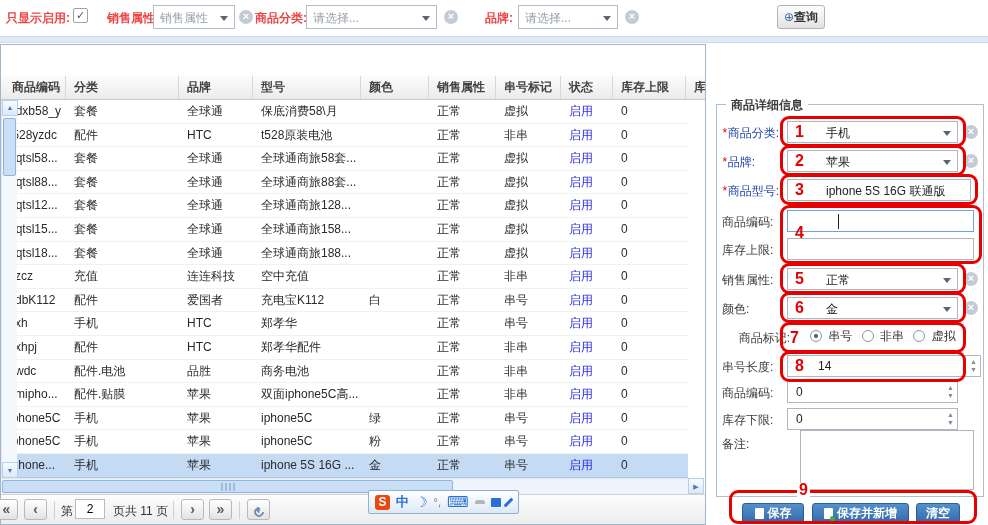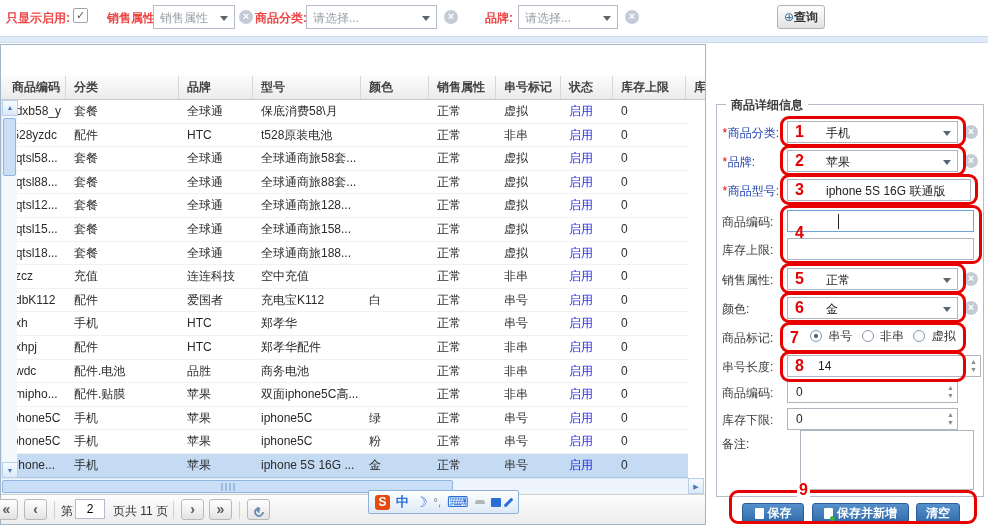--- a/index.html
+++ b/index.html
@@ -204,21 +204,21 @@
 </div>
 <span class="abs clear-ico" style="left:964px;top:272px;">×</span>
 
 <span class="abs dlabel" style="left:722px;top:301px;">颜色:</span>
 <div class="abs dfield" style="left:787px;top:297px;width:171px;">
   <span class="val" style="left:38px;">金</span>
   <span class="carrow" style="top:9px;"></span>
 </div>
 <span class="abs clear-ico" style="left:964px;top:301px;">×</span>
 
-<span class="abs dlabel" style="left:722px;top:330px;">商品标记:</span>
+<span class="abs dlabel" style="left:722px;top:330px;text-align:right;">商品标记:</span>
 <div class="abs" style="left:810px;top:328px;width:150px;height:20px;white-space:nowrap;">
   <span class="radio on"></span>
   <span style="margin:0 6px 0 3px;">串号</span>
   <span class="radio"></span>
   <span style="margin:0 6px 0 3px;">非串</span>
   <span class="radio"></span>
   <span style="margin-left:3px;">虚拟</span>
 </div>
 
 <span class="abs dlabel" style="left:722px;top:359px;">串号长度:</span>

